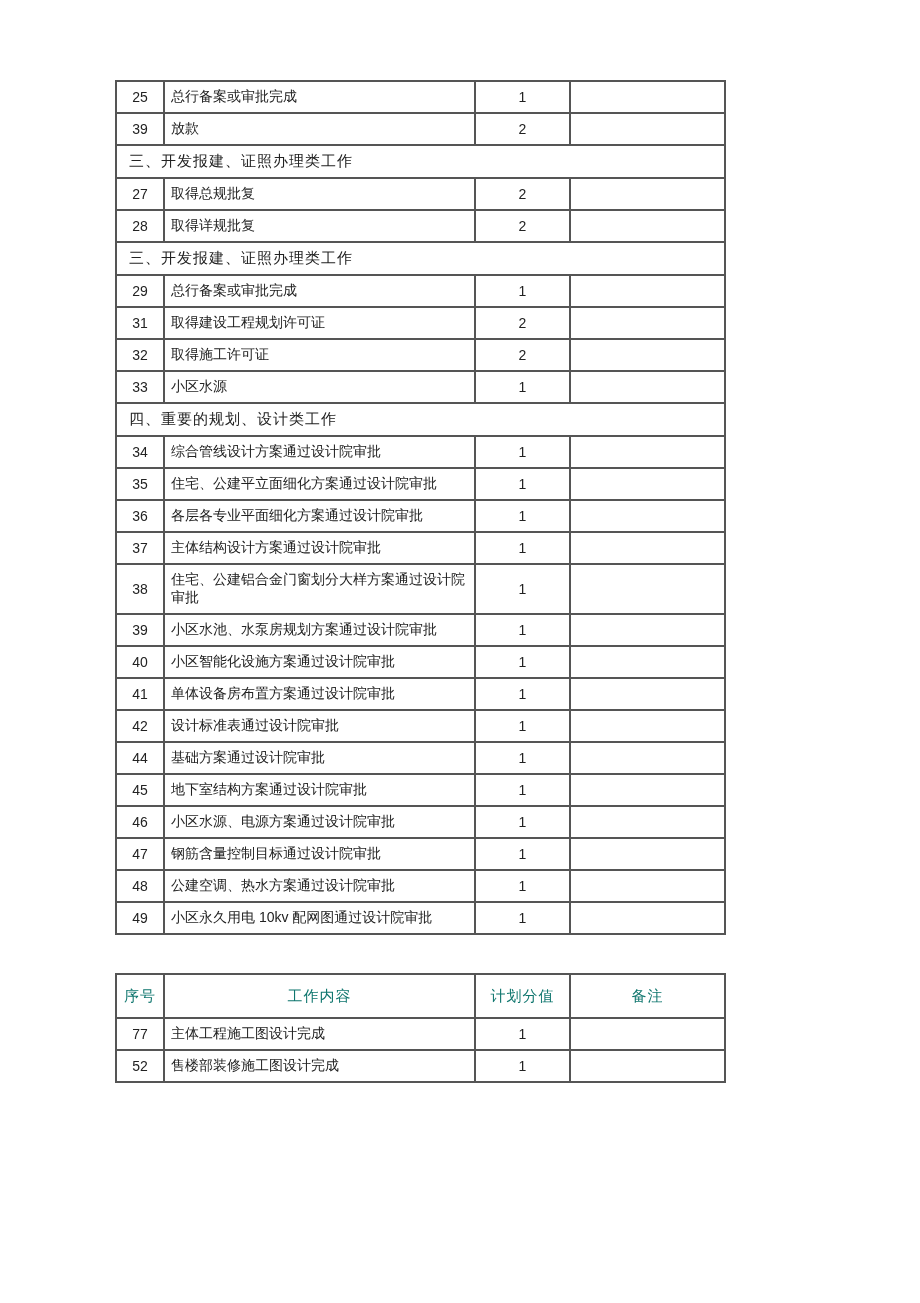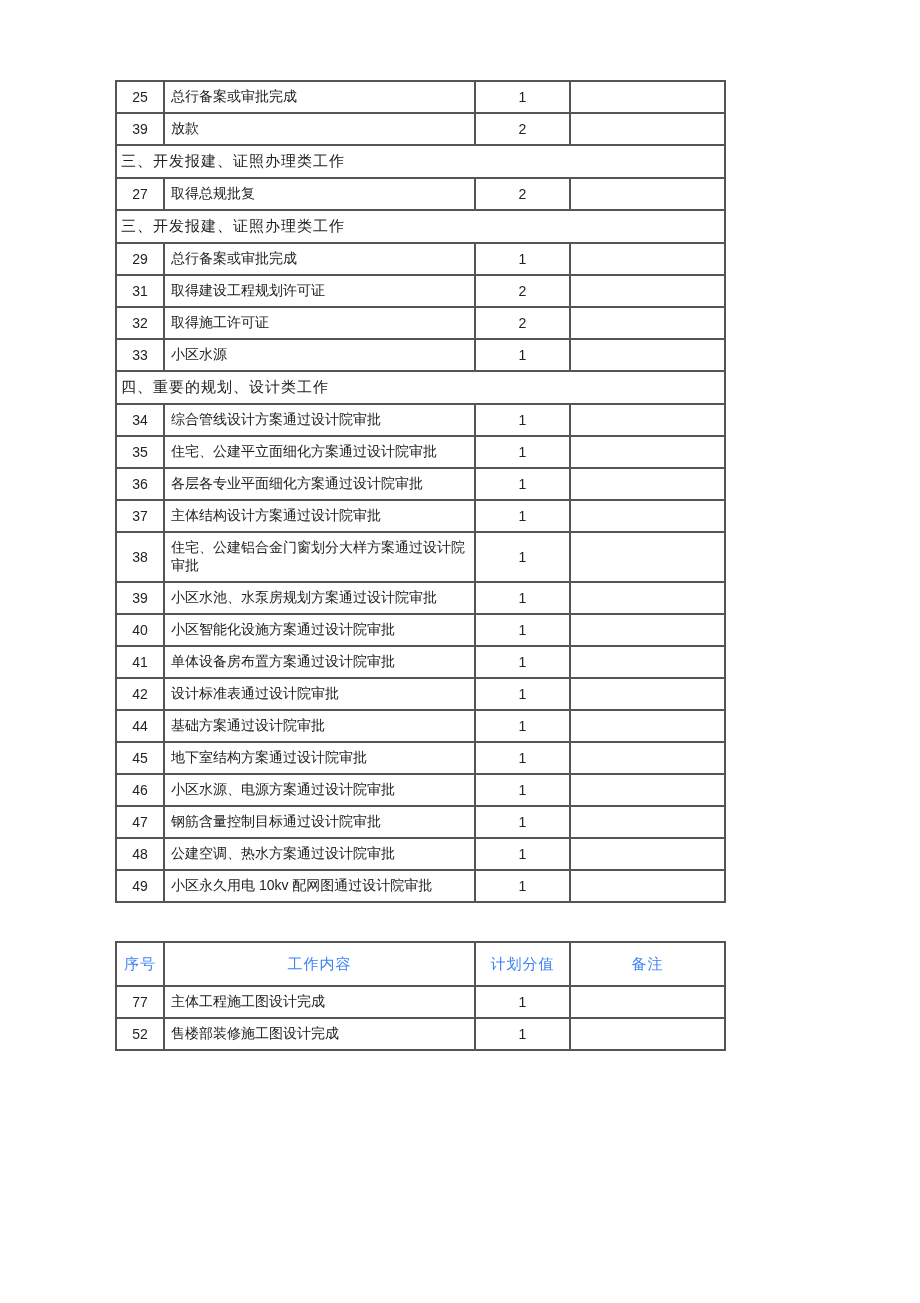--- a/index.html
+++ b/index.html
@@ -39,27 +39,27 @@
   table.main td.idx {
     text-align: center;
     font-family: Arial, sans-serif;
   }
   table.main td.val {
     text-align: center;
     font-family: Arial, sans-serif;
   }
   table.main td.section {
     font-size: 15px;
-    padding-left: 4px;
+    padding-left: 12px;
     letter-spacing: 1px;
   }
   table.main th.header {
     text-align: center;
     font-weight: normal;
-    color: #3b82f6;
+    color: #0f766e;
     font-size: 15px;
     letter-spacing: 1px;
     height: 44px;
   }
   .gap {
     height: 38px;
   }
 </style>
 </head>
 <body>
@@ -85,20 +85,26 @@
           <td>放款</td>
           <td class="val">2</td>
           <td></td>
         </tr>
         <tr>
           <td class="section" colspan="4">三、开发报建、证照办理类工作</td>
         </tr>
         <tr>
           <td class="idx">27</td>
           <td>取得总规批复</td>
+          <td class="val">2</td>
+          <td></td>
+        </tr>
+        <tr>
+          <td class="idx">28</td>
+          <td>取得详规批复</td>
           <td class="val">2</td>
           <td></td>
         </tr>
         <tr>
           <td class="section" colspan="4">三、开发报建、证照办理类工作</td>
         </tr>
         <tr>
           <td class="idx">29</td>
           <td>总行备案或审批完成</td>
           <td class="val">1</td>

